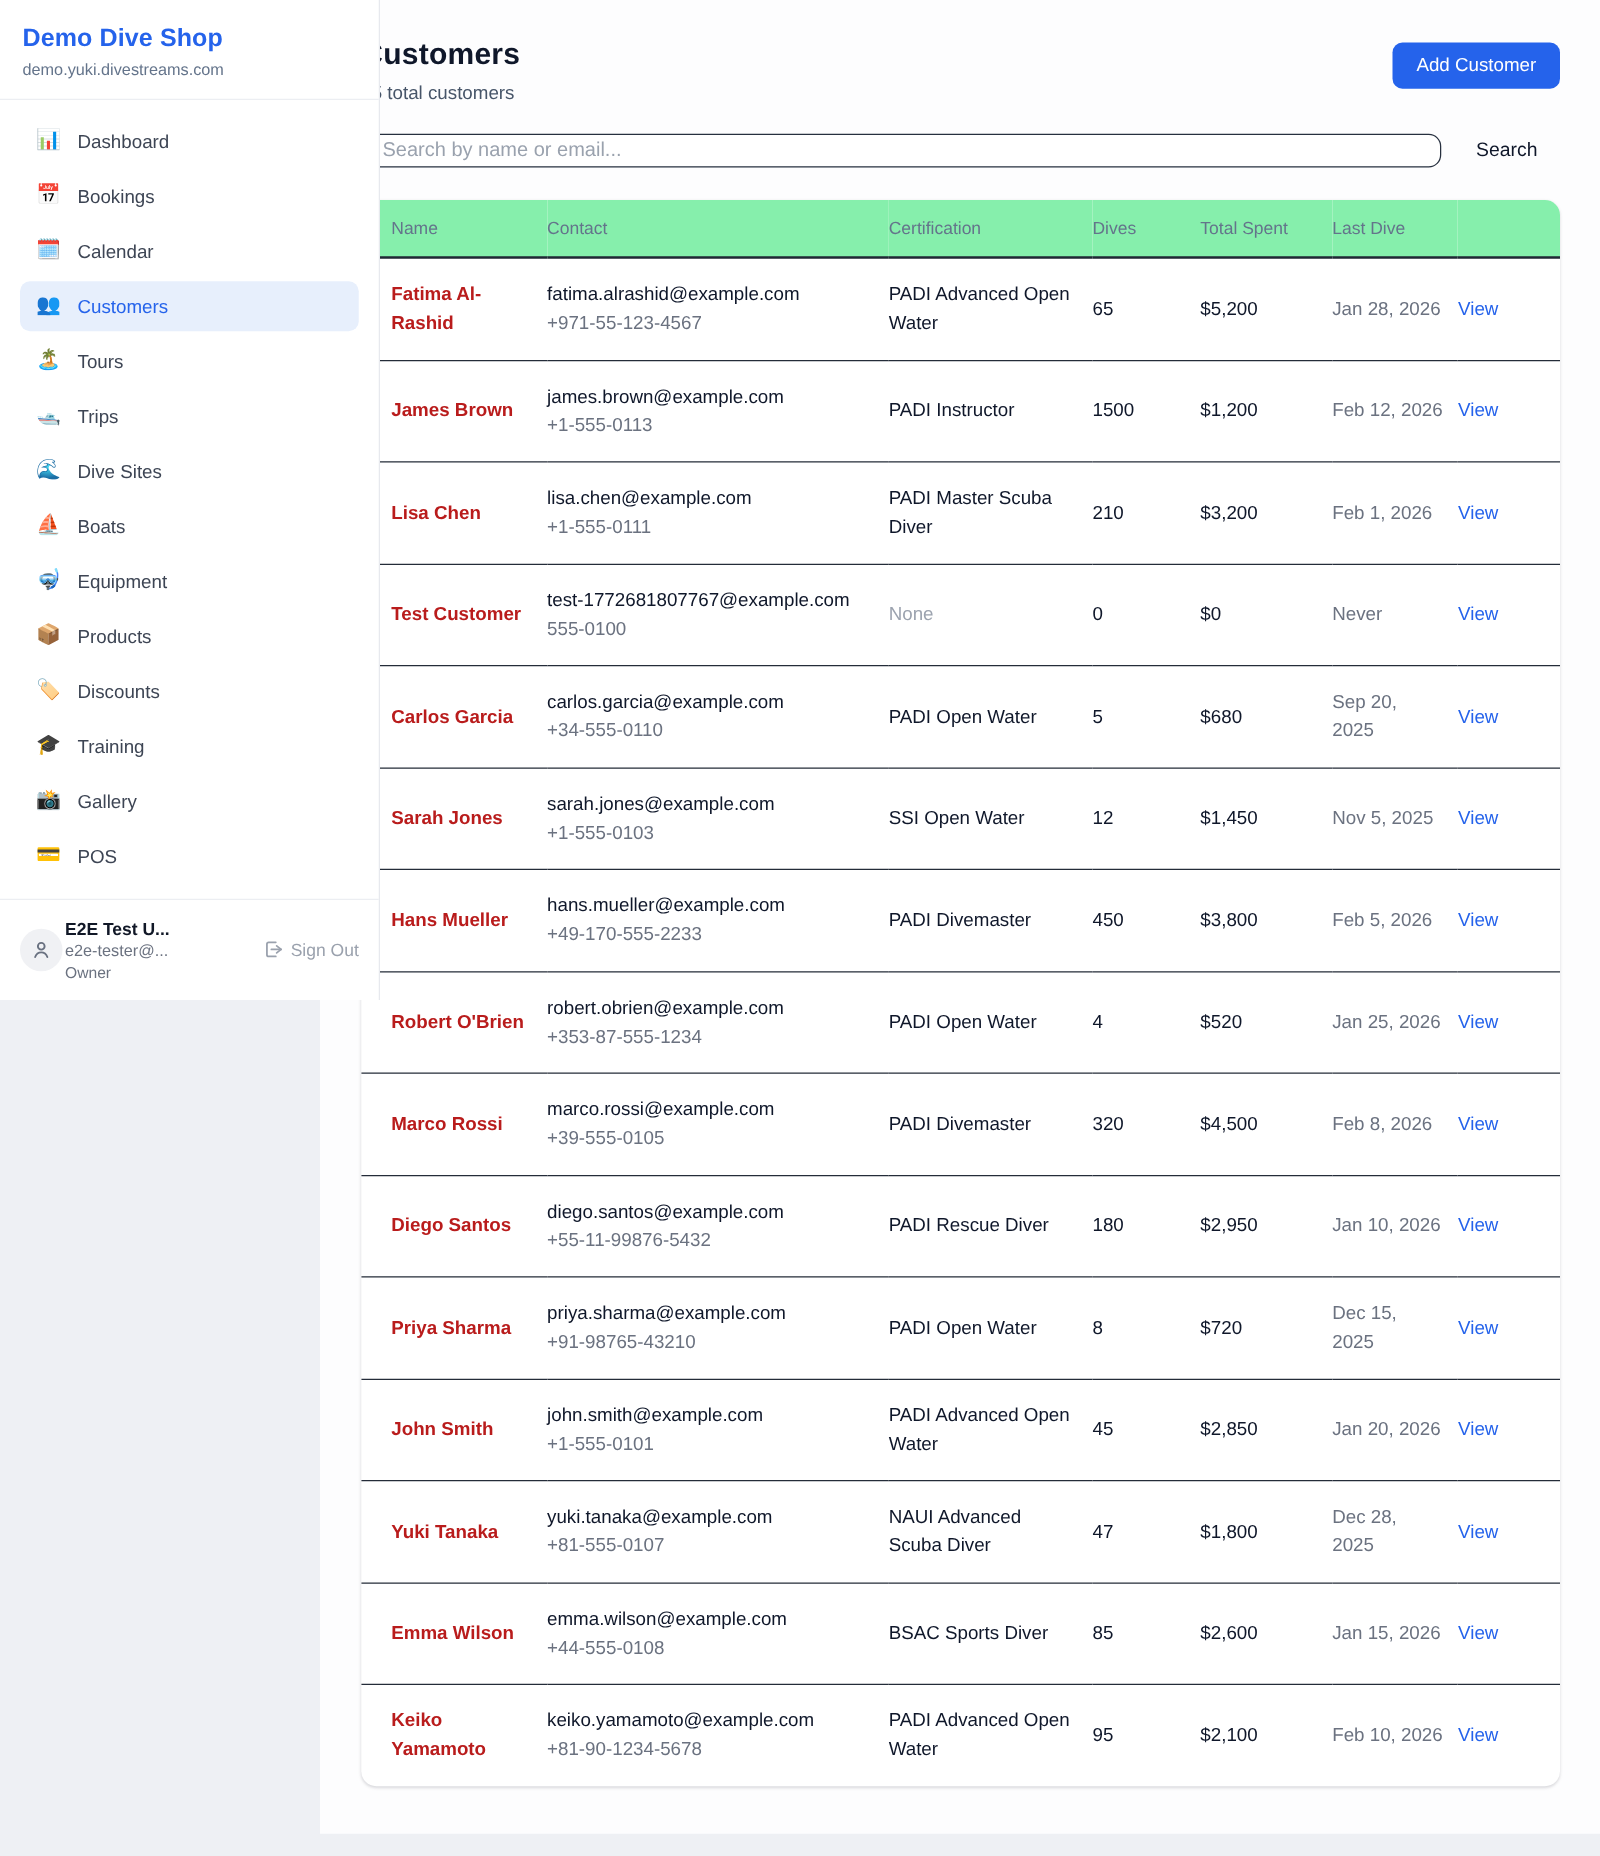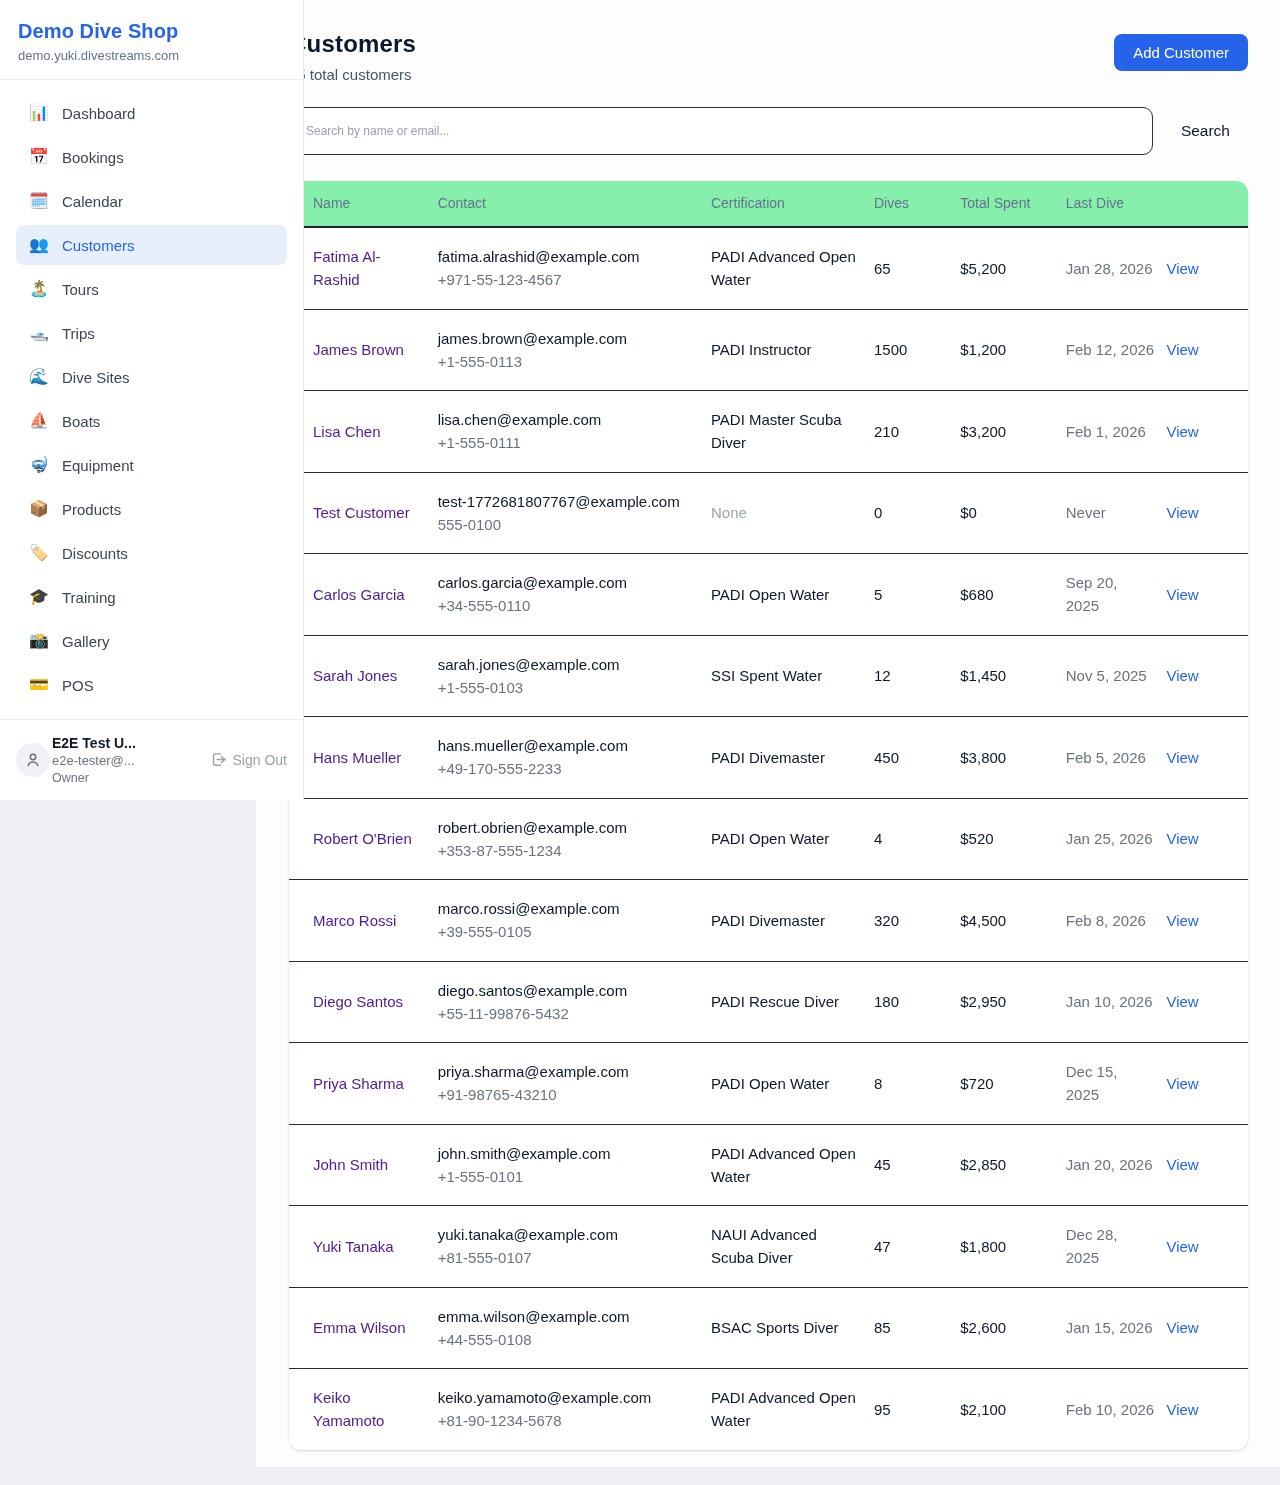--- a/index.html
+++ b/index.html
@@ -33,39 +33,39 @@
 
   
   .main { position:absolute; left:256px; top:0; width:1024px; padding:30px 32px 0 33px; z-index:1; }
   .main-header { display:flex; justify-content:space-between; align-items:flex-start; }
   .page-title { font-size:24px; font-weight:bold; color:#0f172a; letter-spacing:.2px; }
   .page-subtitle { font-size:15px; color:#475569; margin-top:8px; }
   .add-btn { background:#2563eb; color:#ffffff; border:none; border-radius:8px; height:37px;
              padding:0 19px; font-size:15px; font-weight:500; font-family:inherit; cursor:pointer; margin-top:4px; }
 
   .search-row { display:flex; align-items:center; margin-top:24px; }
-  .search-input { flex:1; height:48px; border:1px solid #27303f; border-radius:10px; padding:0 16px;
-                  font-size:12px; font-family:inherit; color:#0f172a; background:#fff; outline:none; }
+  .search-input { flex:1; height:27px; border:1px solid #27303f; border-radius:10px; padding:0 16px;
+                  font-size:16px; font-family:inherit; color:#0f172a; background:#fff; outline:none; }
   .search-input::placeholder { color:#9aa2ae; }
   .search-btn { background:none; border:none; font-family:inherit; font-size:15.5px; color:#0f172a;
                 padding:0 0 0 0; margin-left:28px; margin-right:18px; cursor:pointer; }
 
   .card { margin-top:26px; background:#ffffff; border-radius:12px; overflow:hidden;
           box-shadow:0 1px 3px rgba(16,24,40,.10), 0 1px 2px rgba(16,24,40,.06); }
   table { width:100%; border-collapse:collapse; table-layout:fixed; }
   thead tr { background:#86efac; }
   th { text-align:left; font-weight:400; color:#64748b; font-size:14px; line-height:1.5;
        padding:12px 12px 12px 0; border-bottom:2px solid #1f2733; vertical-align:middle; }
   td { padding:17px 12px 17px 0; border-bottom:1px solid #242c39; font-size:15px; color:#0f172a;
        line-height:1.55; vertical-align:middle; overflow-wrap:break-word; }
   tbody tr:last-child td { border-bottom:none; }
   th:first-child, td:first-child { padding-left:24px; }
   col.c-name { width:15.5%; } col.c-contact { width:28.5%; } col.c-cert { width:17%; }
   col.c-dives { width:9%; } col.c-spent { width:11%; } col.c-last { width:10.5%; } col.c-act { width:8.5%; }
-  .cust-name { color:#4c1d95; font-weight:400; text-decoration:none; cursor:pointer; display:inline-block; }
+  .cust-name { color:#b91c1c; font-weight:700; text-decoration:none; cursor:pointer; display:inline-block; }
   .email { color:#0f172a; display:block; }
   .phone { color:#6b7280; display:block; }
   .cert.muted { color:#9ca3af; }
   .last-dive { color:#6b7280; }
   .view-link { color:#2563eb; font-weight:500; text-decoration:none; cursor:pointer; }
 </style>
 </head>
 <body>
 
 <div class="app">
@@ -273,21 +273,21 @@
         <td class="last-dive"><span>Sep 20, 2025</span></td>
         <td><a class="view-link">View</a></td>
       </tr>
 
       <tr>
         <td><a class="cust-name">Sarah Jones</a></td>
         <td>
           <span class="email">sarah.jones@example.com</span>
           <span class="phone">+1-555-0103</span>
         </td>
-        <td><span class="cert">SSI Spent Water</span></td>
+        <td><span class="cert">SSI Open Water</span></td>
         <td><span>12</span></td>
         <td><span>$1,450</span></td>
         <td class="last-dive"><span>Nov 5, 2025</span></td>
         <td><a class="view-link">View</a></td>
       </tr>
 
       <tr>
         <td><a class="cust-name">Hans Mueller</a></td>
         <td>
           <span class="email">hans.mueller@example.com</span>

